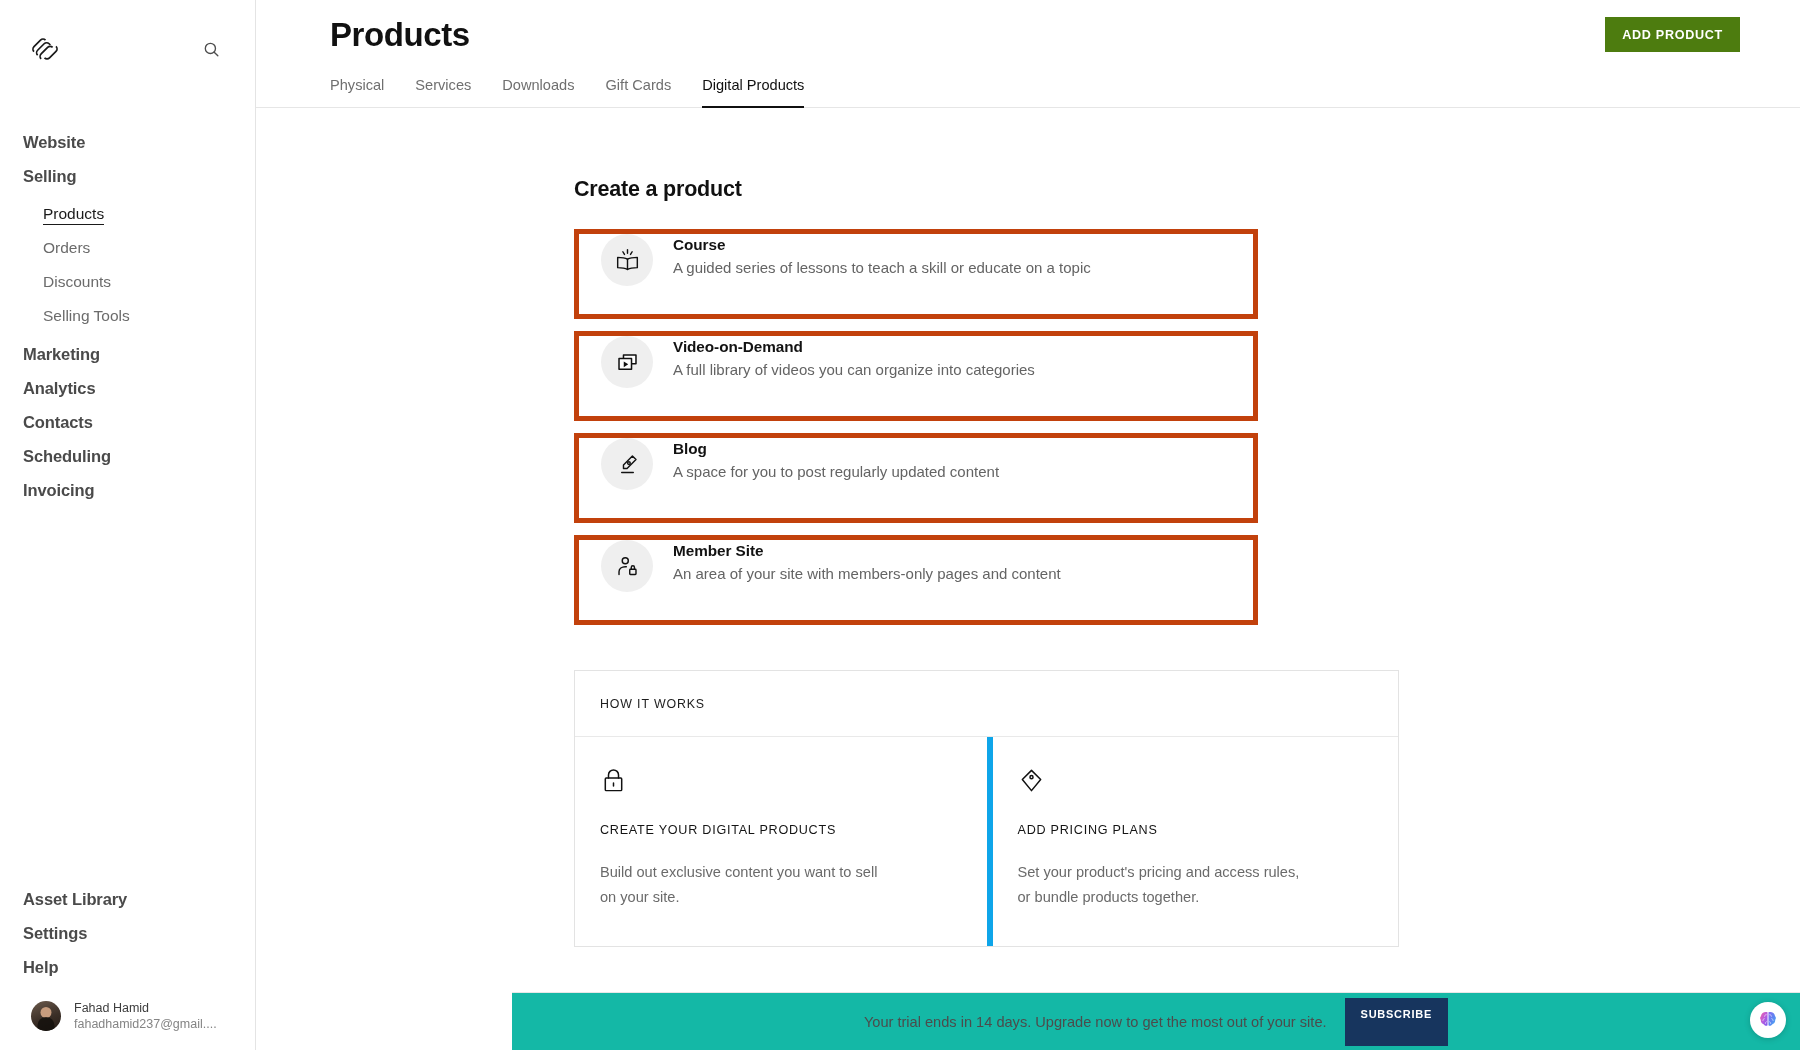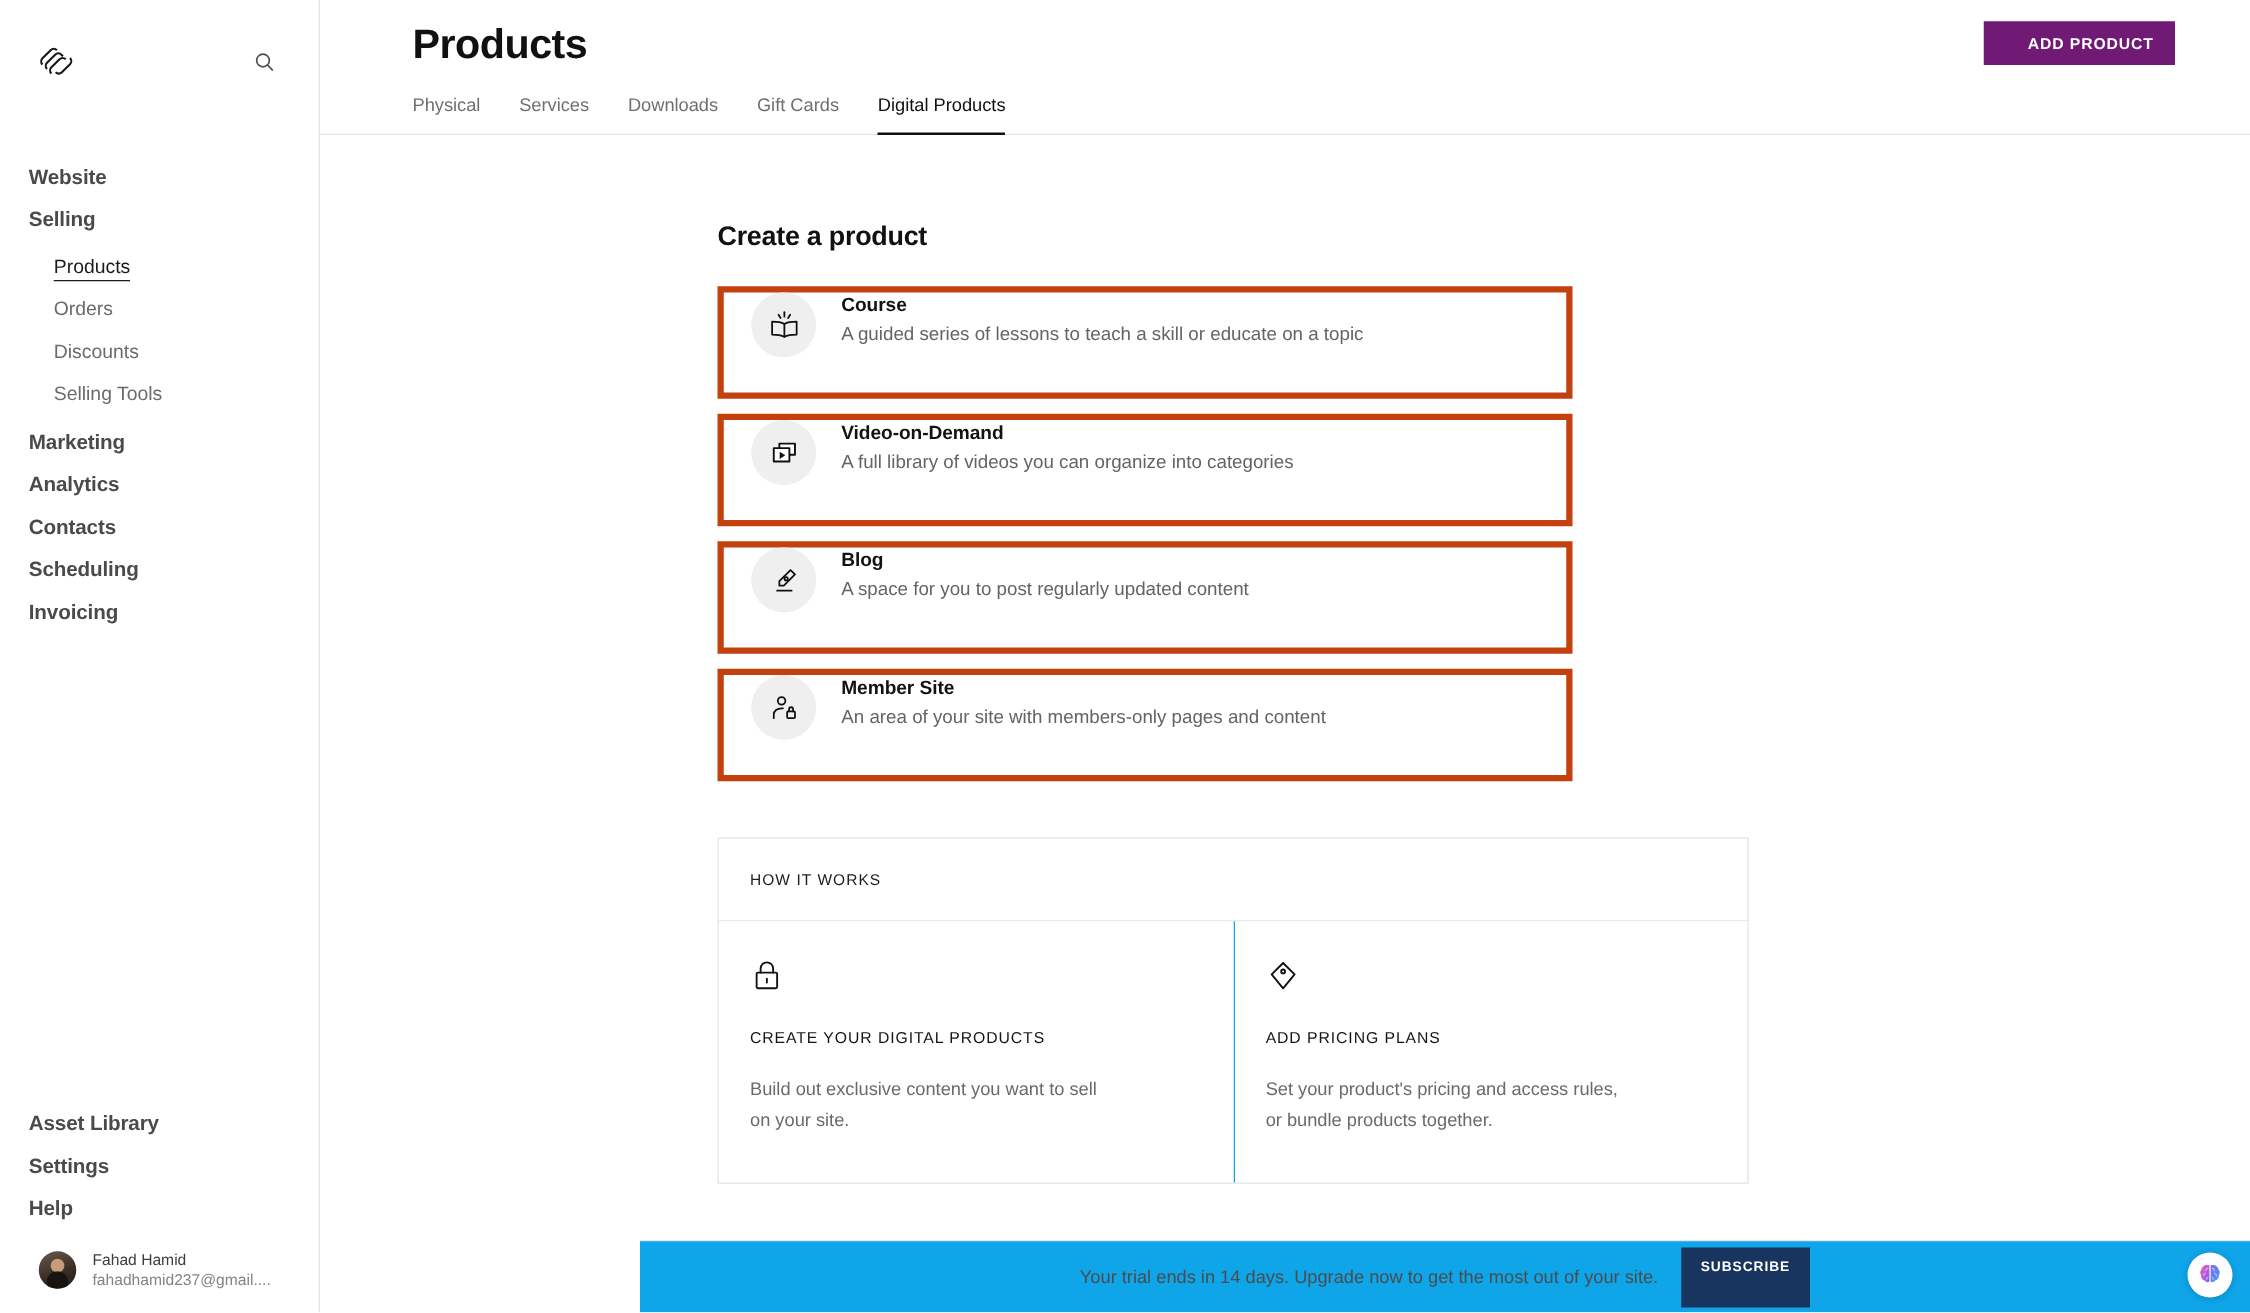--- a/index.html
+++ b/index.html
@@ -121,28 +121,28 @@
     font-size: 33px;
     font-weight: 700;
     letter-spacing: -0.4px;
     color: #111;
     padding-top: 14px;
     line-height: 42px;
   }
   .add-product-btn {
     position: absolute;
     right: 60px; top: 17px;
-    background: #701a75;
+    background: #4d7c0f;
     color: #fff;
     border: none;
     font-family: inherit;
     font-size: 12.6px;
     font-weight: 700;
     letter-spacing: 0.7px;
-    padding: 11px 17px 10px 35px;
+    padding: 11px 17px 10px 17px;
     cursor: pointer;
   }
 
   .tabs {
     margin-top: 21px;
     padding-left: 74px;
     padding-right: 60px;
     display: flex;
     gap: 0;
     border-bottom: 1px solid #e6e6e6;
@@ -234,41 +234,41 @@
     font-size: 12.4px;
     letter-spacing: 0.85px;
     color: #1d1d1d;
     font-weight: 400;
   }
   .hiw-cols { display: flex; }
   .hiw-col {
     flex: 1 1 50%;
     padding: 30px 26px 36px 25px;
   }
-  .hiw-col + .hiw-col { border-left: 1px solid #0ea5e9; }
+  .hiw-col + .hiw-col { border-left: 6px solid #0ea5e9; }
   .hiw-icon { height: 34px; margin-bottom: 22px; }
   .hiw-title {
     font-size: 12.6px;
     letter-spacing: 0.75px;
     color: #141414;
     margin-bottom: 23px;
   }
   .hiw-body {
     font-size: 14.6px;
     color: #6a6a6a;
     line-height: 25px;
     max-width: 290px;
   }
 
   
   .trial-bar {
     position: absolute;
     left: 256px; right: 0; bottom: 0;
     height: 58px;
-    background: #0ea5e9;
+    background: #14b8a6;
     border-top: 1px solid #e7e7e7;
     display: flex;
     align-items: center;
     justify-content: center;
     gap: 18px;
     z-index: 5;
   }
   .trial-text {
     font-size: 14.6px;
     color: #4c4c4c;

